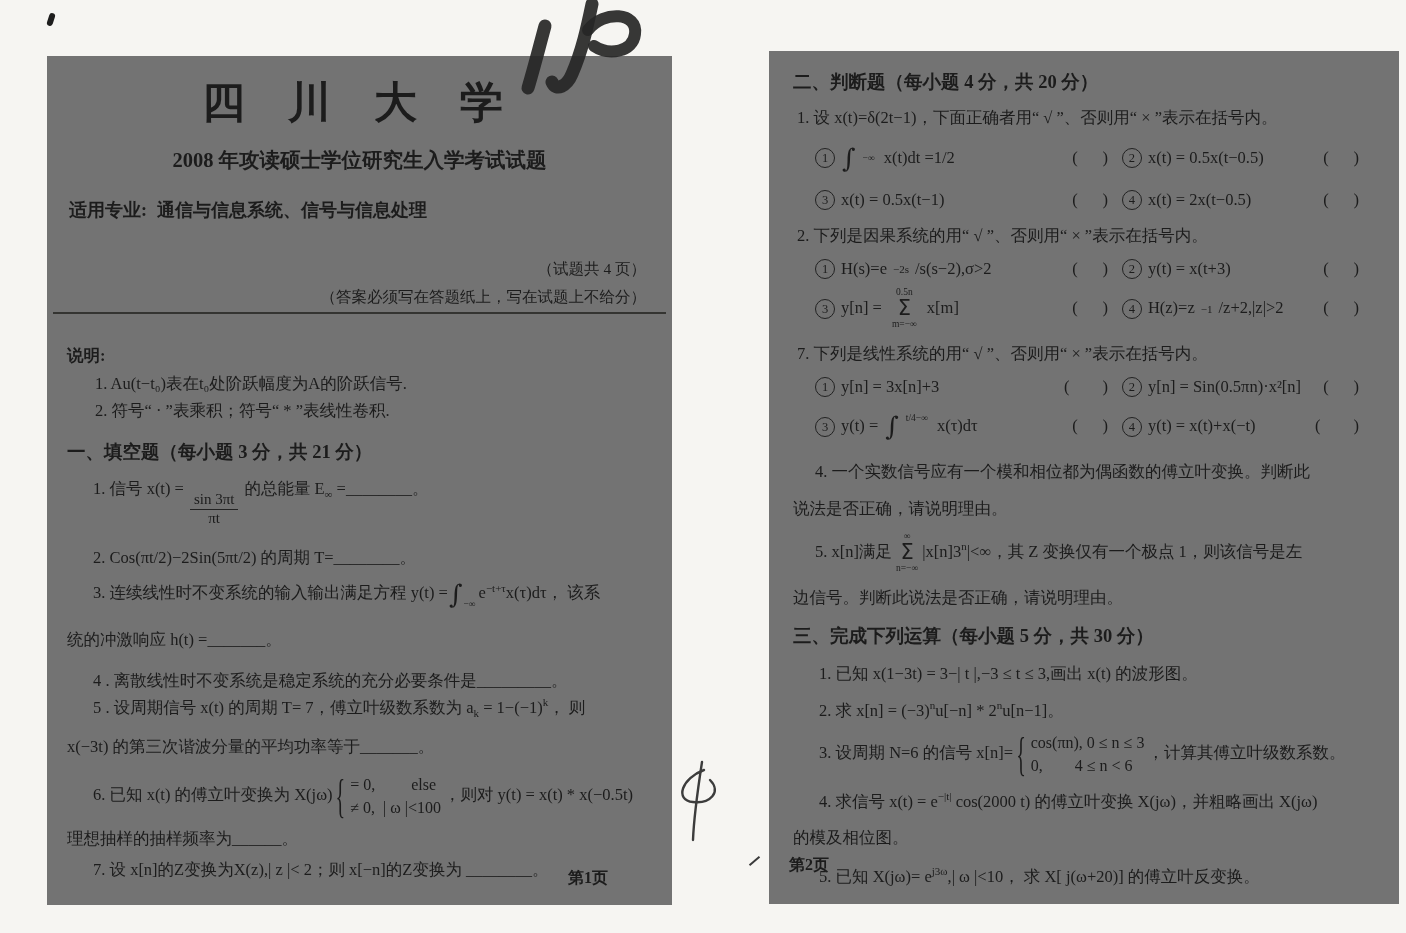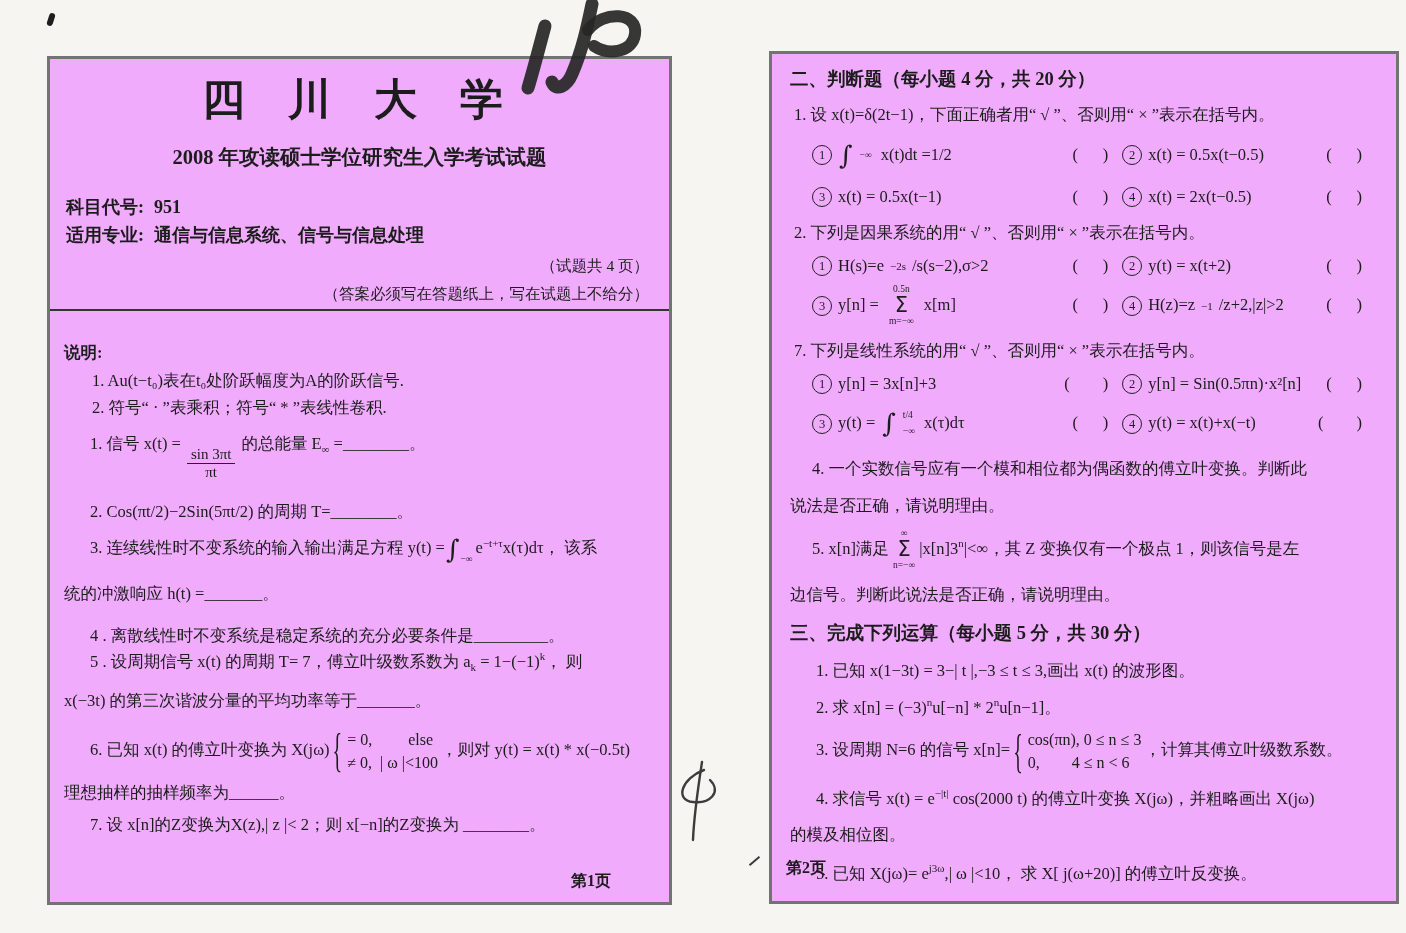--- a/index.html
+++ b/index.html
@@ -2,21 +2,21 @@
 <html><head>
 <meta charset="utf-8">
 <style>
   html,body{margin:0;padding:0;}
   body{
     width:1406px;height:933px;position:relative;overflow:hidden;
     background:#f6f5f2;
     font-family:"Liberation Serif","DejaVu Serif",serif;
     color:#1c1c1c;
   }
-  .page{position:absolute;border:3px solid #737373;box-sizing:border-box;overflow:hidden;background:#f0abfc;}
+  .page{position:absolute;border:6px solid #737373;box-sizing:border-box;overflow:hidden;background:#737373;}
   #left-page{left:47px;top:56px;width:625px;height:849px;}
   #right-page{left:769px;top:51px;width:630px;height:853px;}
 
   
   .lp-header{height:252px;border-bottom:2px solid #343431;box-sizing:border-box;padding:8px 16px 0;position:relative;}
   .university{text-align:center;font-size:43px;font-weight:700;letter-spacing:14px;margin-top:4px;font-family:"DejaVu Serif","Liberation Serif",serif;}
   .subtitle{text-align:center;font-size:20.5px;font-weight:700;margin-top:14px;}
   .fields{margin-top:22px;font-size:18px;font-weight:700;line-height:1.58;}
   .field-label{margin-right:10px;}
   .notes{position:absolute;right:20px;bottom:0;text-align:right;font-size:15.5px;line-height:1.85;}
@@ -32,21 +32,21 @@
   #left-page .pn{right:58px;}
   #right-page .pn{left:14px;bottom:22px;}
 
   
   sup.s{font-size:11px;vertical-align:super;}
   sub.s{font-size:11px;vertical-align:sub;}
   .frac{display:inline-flex;flex-direction:column;align-items:center;vertical-align:-10px;margin:0 6px;font-size:15px;line-height:1.15;}
   .frac .num{border-bottom:1.4px solid #222;padding:0 4px;}
   .intg{font-size:26px;vertical-align:-5px;font-family:"DejaVu Serif",serif;margin:0 1px;}
   .int-sub{font-size:9.5px;vertical-align:-9px;margin-right:3px;display:inline-block;}
-  .int-bounds{display:inline-flex;flex-direction:column;justify-content:space-between;height:26px;font-size:9.5px;vertical-align:middle;margin-right:3px;line-height:1;}
+  .int-bounds{display:inline-flex;flex-direction:row;justify-content:space-between;height:26px;font-size:9.5px;vertical-align:middle;margin-right:3px;line-height:1;}
   .bigop{display:inline-flex;flex-direction:column;align-items:center;line-height:1;vertical-align:middle;margin:0 4px;}
   .bigop .b-top,.bigop .b-bot{font-size:9.5px;}
   .bigop .b-sym{font-size:21px;margin:1px 0;font-family:"DejaVu Sans","Liberation Sans",sans-serif;}
   .cases{display:inline-flex;align-items:center;vertical-align:middle;margin:0 3px;}
   .cases .lbrace{font-size:20px;transform:scaleY(2.35);display:inline-block;margin-right:5px;}
   .cases .rows{display:inline-flex;flex-direction:column;font-size:16px;line-height:1.45;white-space:pre;text-align:left;}
 
   
   .rp-body{padding:12px 20px 0 18px;font-size:16.5px;line-height:1.5;}
   .rp-sec{font-weight:700;font-size:18.5px;}
@@ -67,34 +67,34 @@
   #speck2{left:748px;top:860px;width:13px;height:2px;transform:rotate(-40deg);background:#3a3a3a;}
 </style>
 </head>
 <body>
 
 <div class="page" id="left-page">
   <div class="lp-header">
     <div class="university">四 川 大 学</div>
     <div class="subtitle">2008 年攻读硕士学位研究生入学考试试题</div>
     <div class="fields">
-      <div><span class="field-label">科目代号:</span><span>951</span></div>
       <div><span class="field-label">适用专业:</span><span>通信与信息系统、信号与信息处理</span></div>
     </div>
     <div class="notes">
       <div>（试题共 4 页）</div>
       <div>（答案必须写在答题纸上，写在试题上不给分）</div>
     </div>
   </div>
 
   <div class="lp-body">
     <div class="notice-title">说明:</div>
     <div class="notice-item">1.  Au(t−t₀)表在t₀处阶跃幅度为A的阶跃信号.</div>
     <div class="notice-item">2. 符号“ · ”表乘积；符号“ * ”表线性卷积.</div>
 
+    <div class="sec-title">一、填空题（每小题 3 分，共 21 分）</div>
 
     <div class="q indent" style="margin-top:10px;">
       <span>1.  信号 x(t) =</span><span class="frac">
           <span class="num">sin 3πt</span>
           <span class="den">πt</span>
         </span><span>的总能量 E</span><sub class="s">∞</sub><span> =________。</span>
     </div>
 
     <div class="q indent" style="margin-top:18px;">
       <span>2.  Cos(πt/2)−2Sin(5πt/2) 的周期 T=________。</span>
@@ -178,21 +178,21 @@
             <span class="cnum">1</span>
             <span>H(s)=e</span>
             <sup class="s">−2s</sup>
             <span>/s(s−2),σ&gt;2</span>
           </span>
         <span class="paren">(      )</span>
       </div>
       <div class="jcell">
         <span class="jleft">
             <span class="cnum">2</span>
-            <span>y(t) = x(t+2)</span>
+            <span>y(t) = x(t+3)</span>
           </span>
         <span class="paren">(      )</span>
       </div>
     </div>
     <div class="jrow" style="margin-top:6px;">
       <div class="jcell">
         <span class="jleft">
             <span class="cnum">3</span>
             <span>y[n] =</span>
             <span class="bigop">

